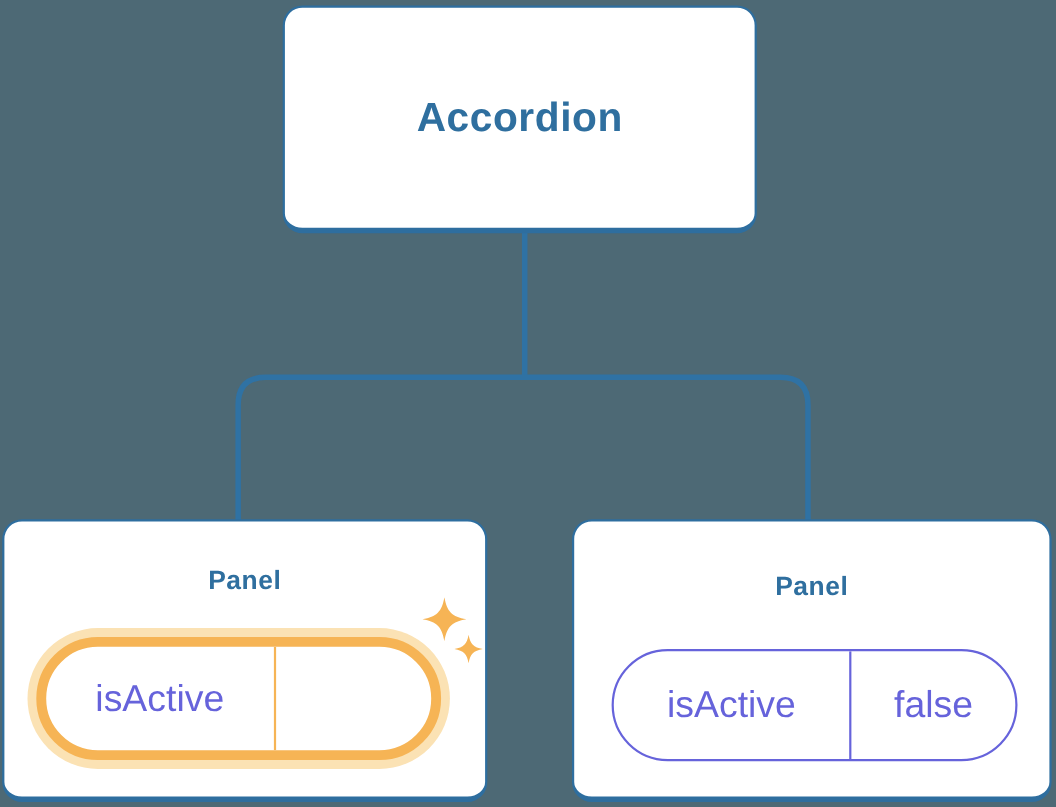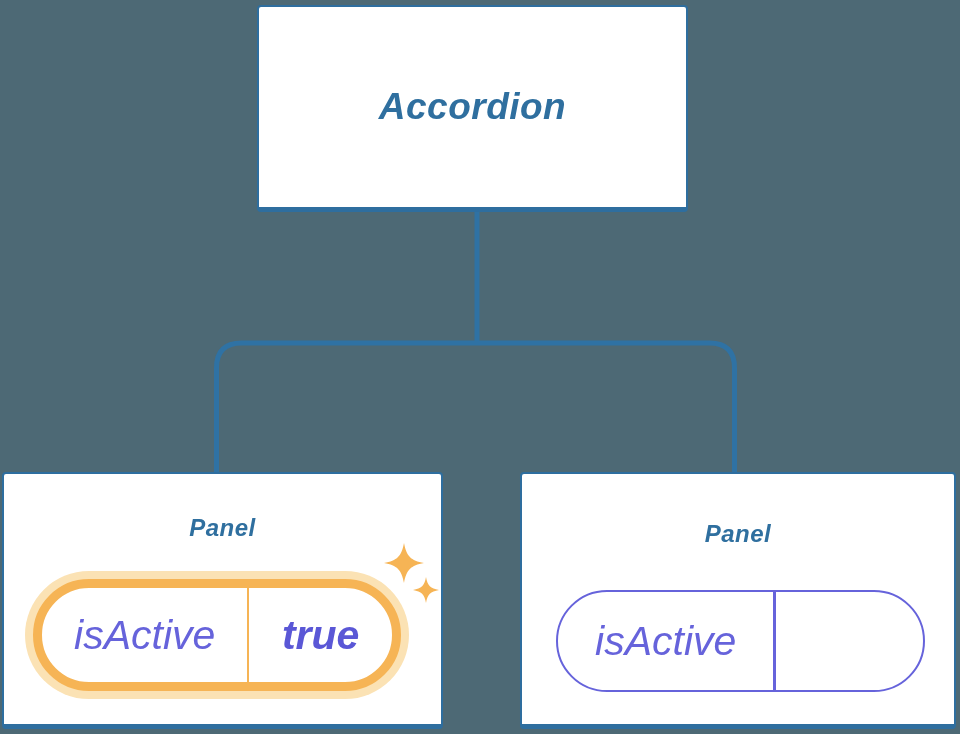--- a/index.html
+++ b/index.html
@@ -18,22 +18,21 @@
   body{background:var(--bg);font-family:"Liberation Sans", sans-serif;}
   .stage{position:relative;width:960px;height:734px;background:var(--bg);}
 
   .connectors{position:absolute;left:0;top:0;width:960px;height:734px;pointer-events:none;}
 
   .node{
     position:absolute;
     background:var(--node-bg);
     border:2px solid var(--node-border);
     border-bottom-width:5px;
-    border-radius:4px;
-    font-style:italic;
+    border-radius:18px;
   }
   .node-root{
     left:257px;top:5px;width:431px;height:207px;
     display:flex;align-items:center;justify-content:center;
   }
   .node-root .node-label{
     color:var(--blue-text);font-size:37px;font-weight:600;letter-spacing:.5px;
   }
   .node-panel-left{left:2px;top:472px;width:441px;height:257px;}
   .node-panel-right{left:520px;top:472px;width:436px;height:257px;}
@@ -53,21 +52,21 @@
     left:29px;top:105px;width:368px;height:112px;
     border:9px solid var(--orange);border-radius:60px;
     box-shadow:0 0 0 8px var(--halo);
   }
   .pill-inactive{
     left:34px;top:116px;width:369px;height:102px;
     border:2.5px solid var(--purple);border-radius:55px;
   }
   .pill-cell{
     display:flex;align-items:center;justify-content:center;
-    font-size:41px;color:var(--purple);
+    font-size:34px;color:var(--purple);
   }
   .pill-cell.key{width:59%;}
   .pill-cell.val{width:41%;}
   .pill-cell.val.bold{font-weight:700;color:var(--purple-bold);}
   .pill-divider{width:2.5px;align-self:stretch;}
   .pill-active .pill-divider{background:var(--orange);width:2px;}
   .pill-inactive .pill-divider{background:var(--purple);}
 
   .sparkle{position:absolute;pointer-events:none;}
   .sparkle-large{left:380px;top:69px;width:40px;height:40px;}
@@ -87,37 +86,37 @@
   <div class="node node-root">
     <span class="node-label">Accordion</span>
   </div>
 
   <div class="node node-panel-left">
     <div class="panel-title">Panel</div>
 
     <div class="pill pill-active">
       <div class="pill-cell key">isActive</div>
       <div class="pill-divider"></div>
-      <div class="pill-cell val bold">true</div>
     </div>
 
     <span class="sparkle sparkle-large">
       <svg viewBox="0 0 100 100">
           <path d="M50 0 C56 33 67 44 100 50 C67 56 56 67 50 100 C44 67 33 56 0 50 C33 44 44 33 50 0 Z"></path>
         </svg>
     </span>
     <span class="sparkle sparkle-small">
       <svg viewBox="0 0 100 100">
           <path d="M50 0 C56 33 67 44 100 50 C67 56 56 67 50 100 C44 67 33 56 0 50 C33 44 44 33 50 0 Z"></path>
         </svg>
     </span>
   </div>
 
   <div class="node node-panel-right">
     <div class="panel-title">Panel</div>
 
     <div class="pill pill-inactive">
       <div class="pill-cell key">isActive</div>
       <div class="pill-divider"></div>
+      <div class="pill-cell val">false</div>
     </div>
   </div>
 
 </div>
 
 </body></html>

